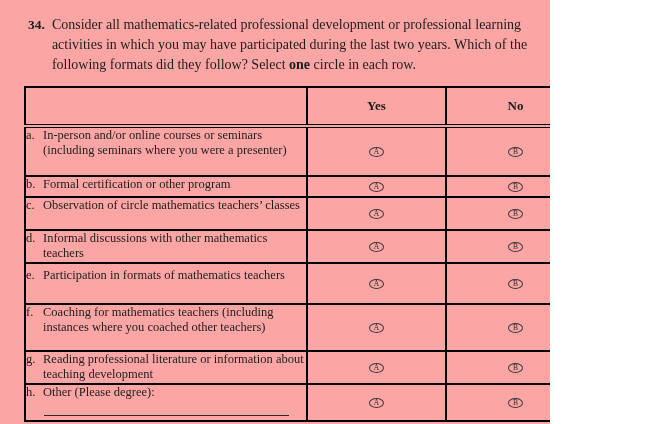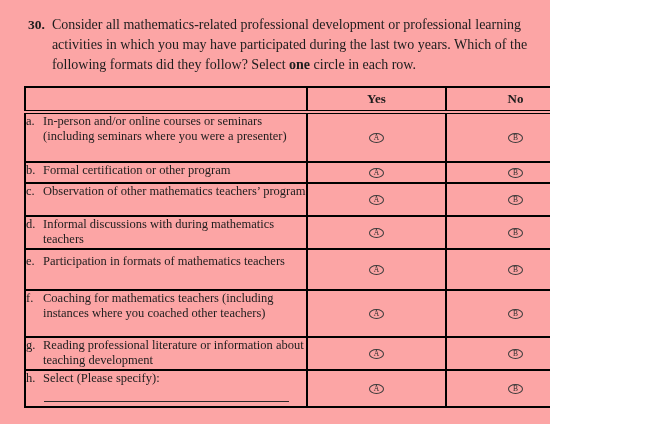--- a/index.html
+++ b/index.html
@@ -41,21 +41,21 @@
     border:2px solid #000;
     padding:0;margin:0;
     vertical-align:top;
   }
   table.grid thead th{
     border-bottom:4px double #000;
     font-size:13px;font-weight:bold;
     text-align:center;
     height:20px;
     vertical-align:middle;
-    padding:1px 0;
+    padding:8px 0;
   }
   .stub{
     padding:2px 4px 2px 9px;
     line-height:1.18;
   }
   .stub-inner{display:flex;}
   .row-label{width:17px;flex:0 0 17px;}
   .row-text{flex:1;}
   td.opt{vertical-align:middle;}
   .oval-wrap{display:flex;align-items:center;justify-content:center;height:100%;}
@@ -93,21 +93,21 @@
   }
 </style>
 </head>
 <body>
 
 <div class="page">
 
   <div class="form-code">VR587103</div>
 
   <div class="question">
-    <div class="q-num">30.</div>
+    <div class="q-num">34.</div>
     <div class="q-text"><span>Consider all mathematics-related professional development or professional learning activities in which you may have participated during the last two years. Which of the following formats did they follow? Select </span><b>one</b><span> circle in each row.</span></div>
   </div>
 
   <table class="grid">
     <colgroup>
         <col class="c-stub">
         <col class="c-yes">
         <col class="c-no">
         <col class="c-vr">
       </colgroup>
@@ -155,40 +155,40 @@
             <div class="oval-wrap">
               <span class="oval">B</span>
             </div>
           </td>
         <td class="vr">VR587182</td>
       </tr>
       <tr class="rh-c">
         <td class="stub">
             <div class="stub-inner">
               <span class="row-label">c.</span>
-              <span class="row-text">Observation of other mathematics teachers’ program</span>
+              <span class="row-text">Observation of circle mathematics teachers’ classes</span>
             </div>
           </td>
         <td class="opt">
             <div class="oval-wrap">
               <span class="oval">A</span>
             </div>
           </td>
         <td class="opt">
             <div class="oval-wrap">
               <span class="oval">B</span>
             </div>
           </td>
         <td class="vr">VR587183</td>
       </tr>
       <tr class="rh-d">
         <td class="stub">
             <div class="stub-inner">
               <span class="row-label">d.</span>
-              <span class="row-text">Informal discussions with during mathematics teachers</span>
+              <span class="row-text">Informal discussions with other mathematics teachers</span>
             </div>
           </td>
         <td class="opt">
             <div class="oval-wrap">
               <span class="oval">A</span>
             </div>
           </td>
         <td class="opt">
             <div class="oval-wrap">
               <span class="oval">B</span>
@@ -250,21 +250,21 @@
             <div class="oval-wrap">
               <span class="oval">B</span>
             </div>
           </td>
         <td class="vr">VR587187</td>
       </tr>
       <tr class="rh-h">
         <td class="stub">
           <div class="stub-inner">
               <span class="row-label">h.</span>
-              <span class="row-text">Select (Please specify):</span>
+              <span class="row-text">Other (Please degree):</span>
             </div>
           <div class="write-line"></div>
         </td>
         <td class="opt">
             <div class="oval-wrap">
               <span class="oval">A</span>
             </div>
           </td>
         <td class="opt">
             <div class="oval-wrap">

